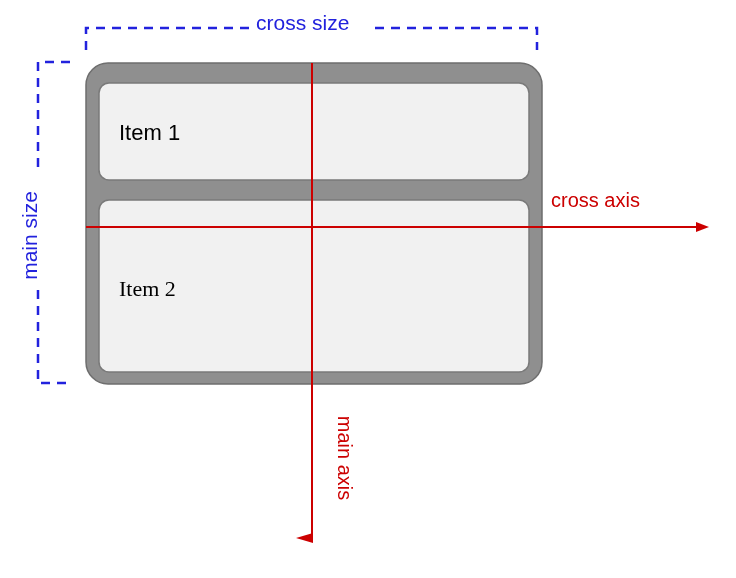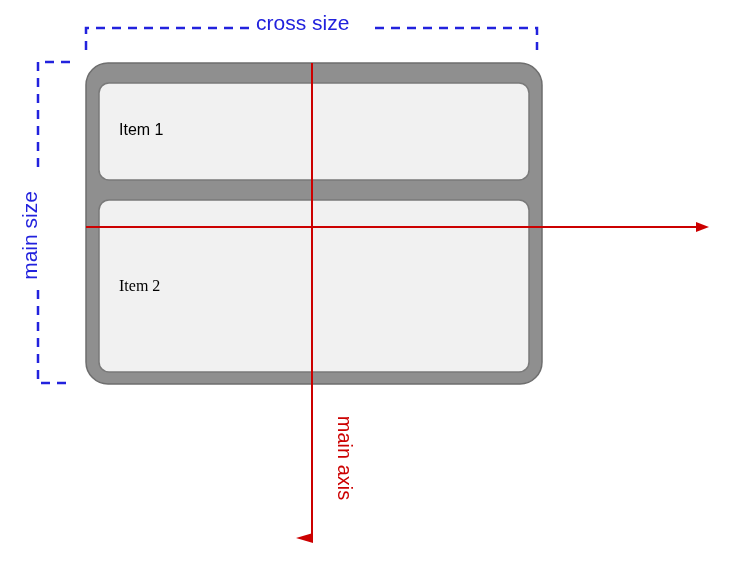--- a/index.html
+++ b/index.html
@@ -33,21 +33,21 @@
   .lbl-blue {
     color: #2222dd;
     font-size: 21px;
   }
   .lbl-red {
     color: #cc0000;
     font-size: 20px;
   }
   .lbl-item {
     color: #000000;
-    font-size: 16px;
+    font-size: 22px;
   }
   #label-cross-size {
     left: 256px;
     top: 12px;
   }
   #label-main-size {
     left: -15px;
     top: 225px;
     transform: rotate(-90deg);
     transform-origin: center center;
@@ -117,20 +117,21 @@
     <g>
       <line x1="312" y1="63" x2="312" y2="538" stroke="#cc0000" stroke-width="2" marker-end="url(#arrow-down)"></line>
     </g>
 
   </svg>
 
   <div class="lbl lbl-blue" id="label-cross-size">cross size</div>
 
   <div class="lbl lbl-blue" id="label-main-size">main size</div>
 
+  <div class="lbl lbl-red" id="label-cross-axis">cross axis</div>
 
   <div class="lbl lbl-red" id="label-main-axis">main axis</div>
 
   <div class="lbl lbl-item" id="label-item-1">Item 1</div>
 
   <div class="lbl lbl-item" id="label-item-2">Item 2</div>
 
 </div>
 
 </body></html>

